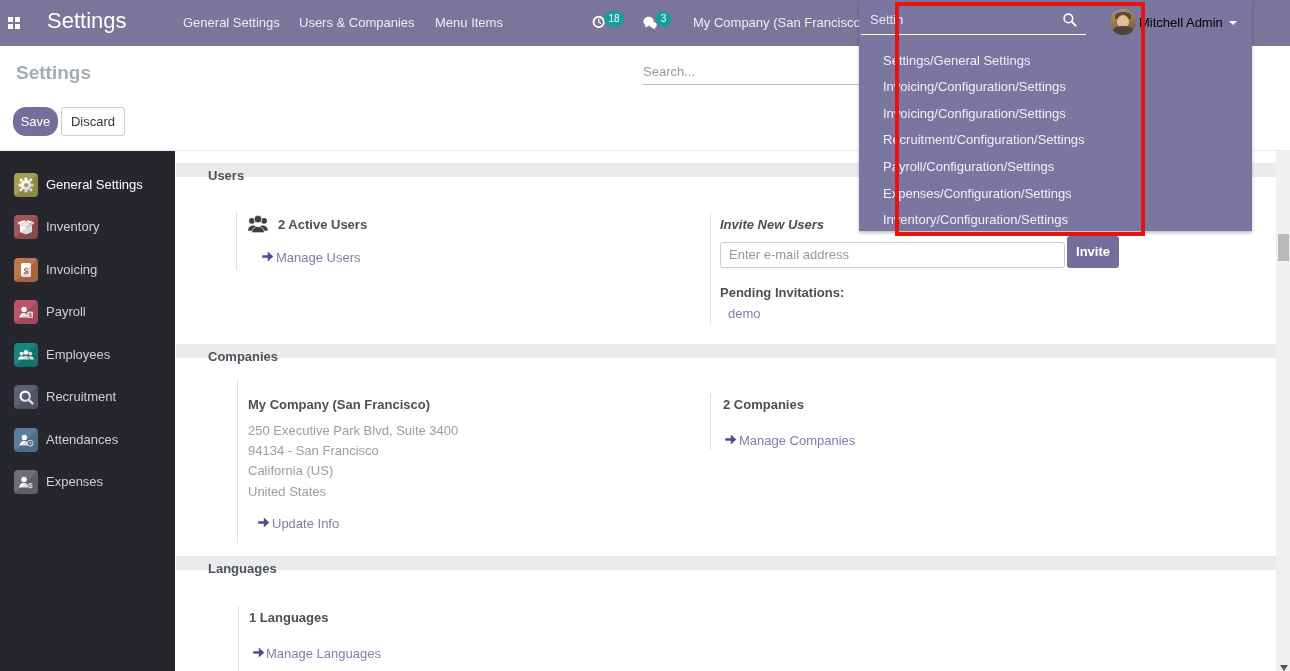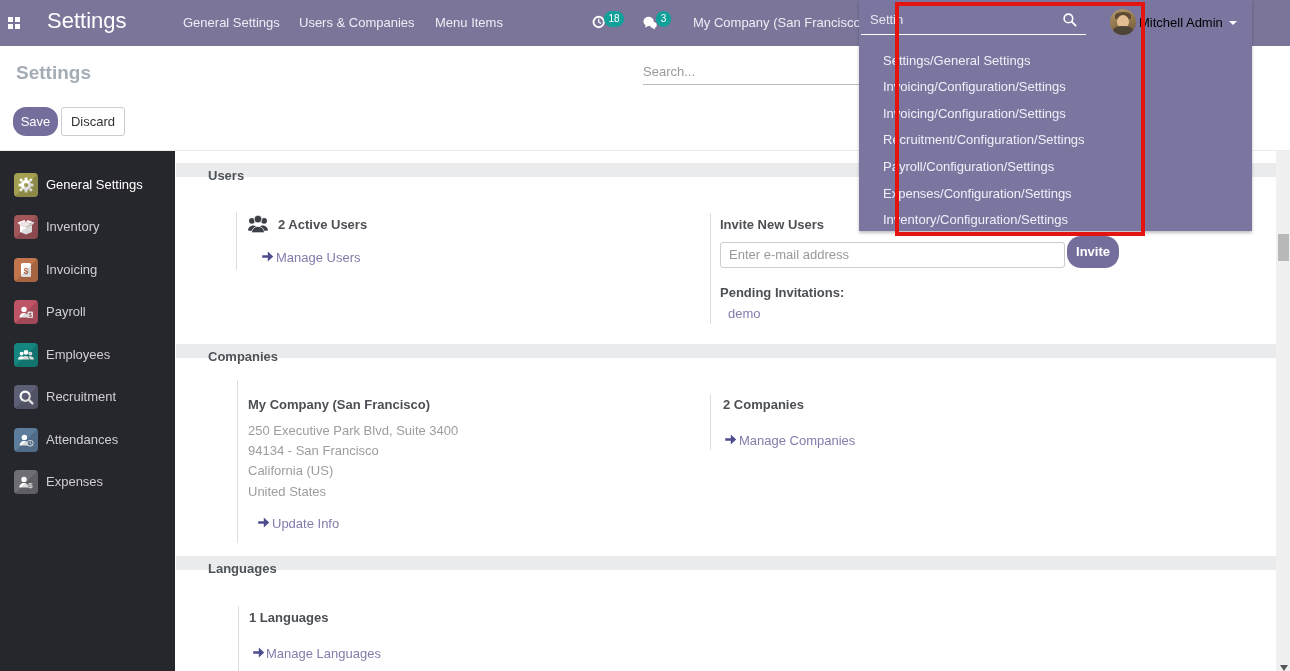--- a/index.html
+++ b/index.html
@@ -35,21 +35,21 @@
 .secband { position:absolute; left:1px; width:1100px; height:14px; background:#e9ebec; }
 .secband span { position:absolute; left:32px; top:0; height:25px; line-height:25px; font-size:13px; font-weight:bold; color:#4d5258; }
 .vline { position:absolute; width:1px; background:#ddd; }
 .bold13 { position:absolute; font-size:13px; font-weight:bold; color:#4c4f53; white-space:nowrap; }
 .muted { position:absolute; font-size:13px; color:#9d9d9d; white-space:nowrap; }
 .link { position:absolute; font-size:13px; color:#817dab; white-space:nowrap; }
 .arrow { position:absolute; width:13px; height:13px; }
 
 
 #inv-input { position:absolute; left:545px; top:91px; width:345px; height:26px; border:1px solid #ccc; border-radius:3px; color:#999; font-size:13px; line-height:24px; padding-left:8px; background:#fff; }
-#inv-btn { position:absolute; left:892px; top:85px; width:52px; height:32px; background:#736e9b; border-radius:14px; color:#fff; font-weight:bold; font-size:13px; text-align:center; line-height:32px; }
+#inv-btn { position:absolute; left:892px; top:85px; width:52px; height:32px; background:#736e9b; border-radius:3px; color:#fff; font-weight:bold; font-size:13px; text-align:center; line-height:32px; }
 
 
 #scrolltrack { left:1276px; top:151px; width:14px; height:520px; background:#f0f0f1; }
 #scrollthumb { left:1278px; top:234px; width:11px; height:27px; background:#b9b9b9; }
 
 
 #panel { left:859px; top:0; width:393px; height:231px; background:#7a76a0; box-shadow:0 2px 3px rgba(0,0,0,0.25); }
 #psearch { position:absolute; left:11px; top:12px; color:#e8e7f2; font-size:13px; }
 #punderline { position:absolute; left:2px; top:34px; width:225px; height:1px; background:#fff; }
 .pitem { position:absolute; left:24px; height:27px; line-height:27px; color:#f0eff8; font-size:13px; white-space:nowrap; }
@@ -166,21 +166,21 @@
         <circle cx="10" cy="5.1" r="3.9" stroke="#fff" stroke-width="0.8"></circle>
         <path d="M3.6 18.8c0-3.5 2.9-6.4 6.4-6.4s6.4 2.9 6.4 6.4z" stroke="#fff" stroke-width="0.8"></path>
       </g>
     </svg>
     <div class="bold13" style="left:103px; top:66px;">2 Active Users</div>
     <svg class="arrow" style="left:86px; top:99px;" viewBox="0 0 13 13">
       <path d="M1.2 5.2h5.6V1.6l5.4 4.9-5.4 4.9V7.8H1.2z" fill="#4c4c8f"></path>
     </svg>
     <div class="link" style="left:101px; top:99px;">Manage Users</div>
     <div class="vline" style="left:535px; top:62px; height:111px;"></div>
-    <div class="bold13" style="left:545px; top:66px;">Invite New Users</div>
+    <div class="bold13" style="left:545px; top:66px;font-style:italic;">Invite New Users</div>
     <div id="inv-input">Enter e-mail address</div>
     <div id="inv-btn">Invite</div>
     <div class="bold13" style="left:545px; top:134px;">Pending Invitations:</div>
     <div class="link" style="left:553px; top:155px;">demo</div>
 
     <div class="secband" style="top:193px">
       <span>Companies</span>
     </div>
     <div class="vline" style="left:62px; top:229px; height:163px;"></div>
     <div class="bold13" style="left:73px; top:246px;">My Company (San Francisco)</div>

